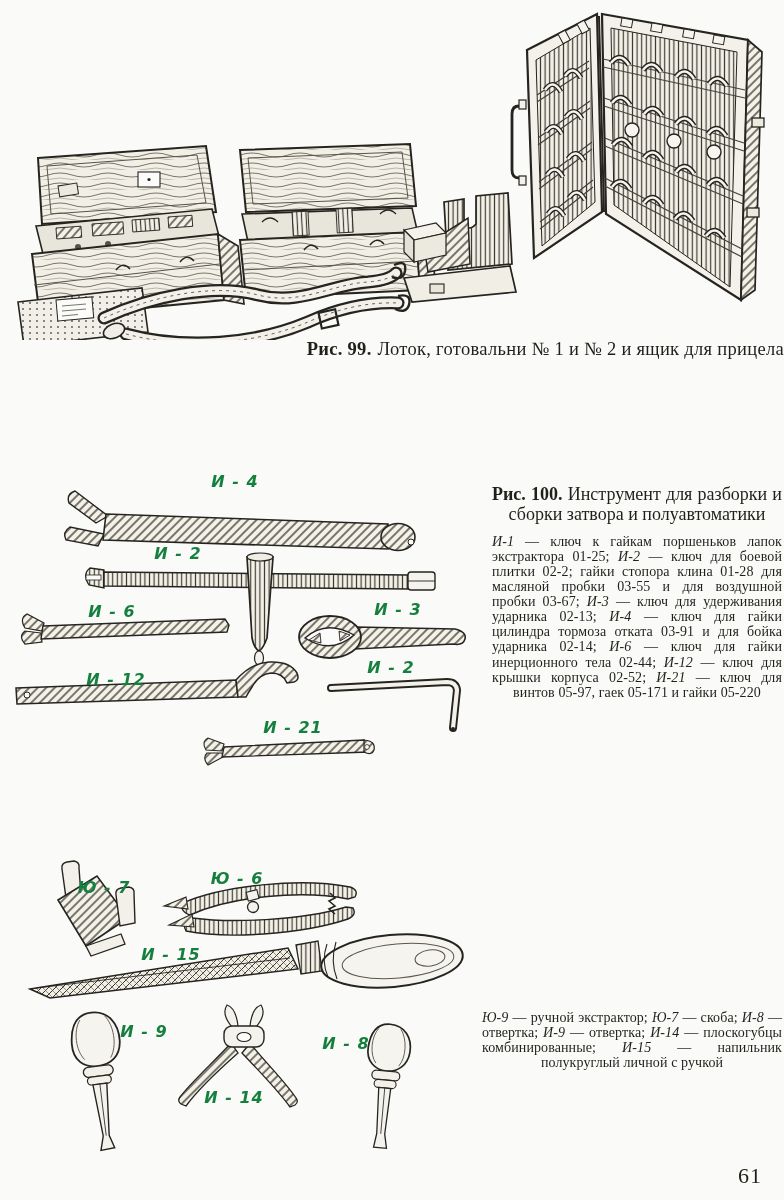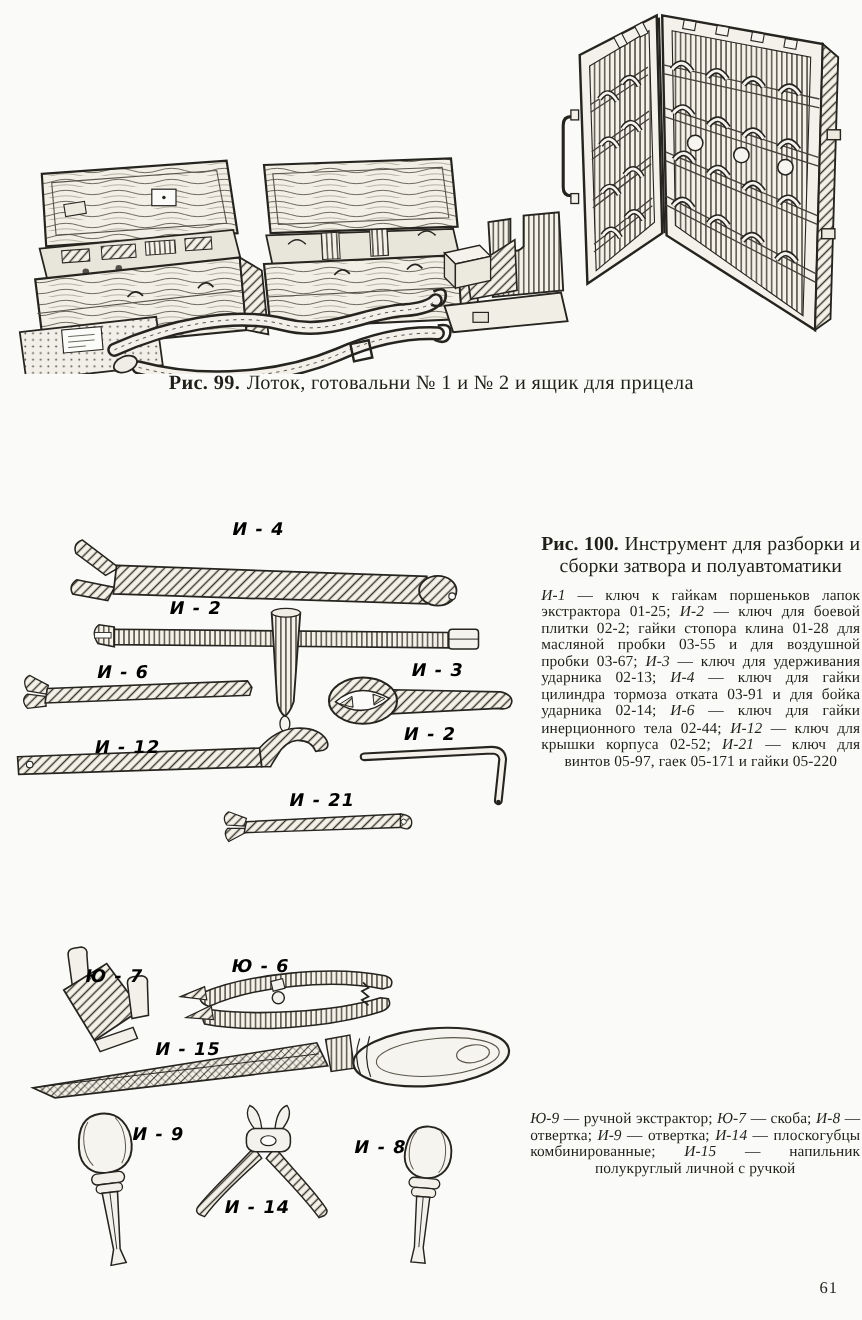--- a/index.html
+++ b/index.html
@@ -9,46 +9,46 @@
     background:#fafbf8; color:#211f1a; overflow:hidden;
     font-family:"Liberation Serif","DejaVu Serif",serif;
   }
   svg.art { position:absolute; left:0; display:block; }
   #art99  { top:0; }
   #art100 { top:460px; }
   #art101 { top:855px; }
 
   .caption99 {
     position:absolute; top:339px; left:0; width:784px;
-    text-align:center; font-size:18.5px; letter-spacing:.3px; white-space:nowrap;
+    text-align:right; font-size:18.5px; letter-spacing:.3px; white-space:nowrap;
   }
   .caption99 b { margin-right:6px; }
 
   .fig-col { position:absolute; }
   .col100 { left:492px; top:484px; width:290px; }
   .col101 { left:482px; top:1001px; width:300px; }
   .fig-title {
     font-size:18px; line-height:1.13;
     text-align:justify; text-align-last:center;
   }
   .fig-title b { font-weight:700; }
   .fig-desc {
     margin-top:9px; font-size:14px; line-height:1.08;
     text-align:justify; text-align-last:center; letter-spacing:.1px;
   }
   .fig-desc i { font-style:italic; }
 
   .tlabel {
     position:absolute; transform:translate(-50%,-50%);
     font-family:"DejaVu Sans",sans-serif; font-style:italic; font-weight:700;
-    font-size:16px; letter-spacing:1px; white-space:nowrap; color:#000000;
+    font-size:16px; letter-spacing:1px; white-space:nowrap; color:#15803d;
   }
   .pagenum {
     position:absolute; right:22px; top:1163px;
-    font-size:15px; letter-spacing:1px;
+    font-size:22px; letter-spacing:1px;
   }
 </style>
 </head>
 <body>
 
 <div class="page">
 
   <svg id="art99" class="art" width="784" height="340" viewBox="0 0 784 340">
     <defs>
       <pattern id="pWood" width="48" height="10" patternUnits="userSpaceOnUse">

